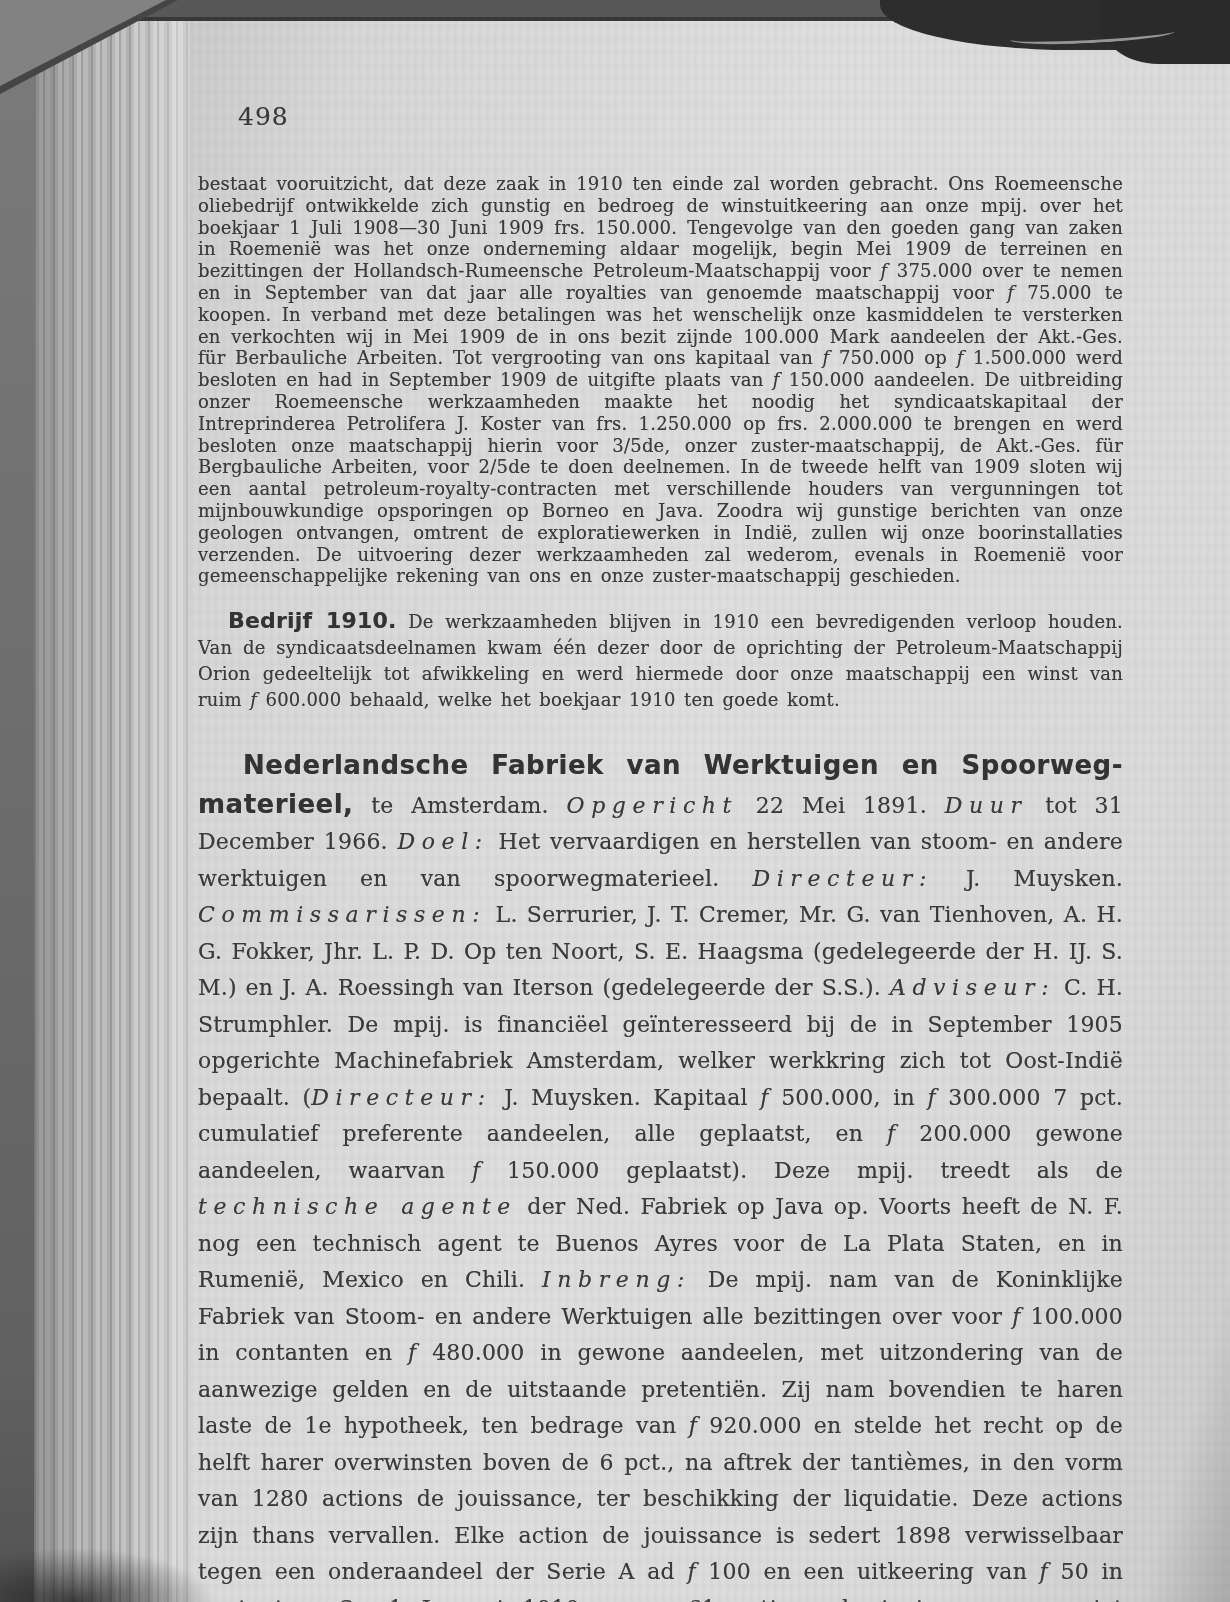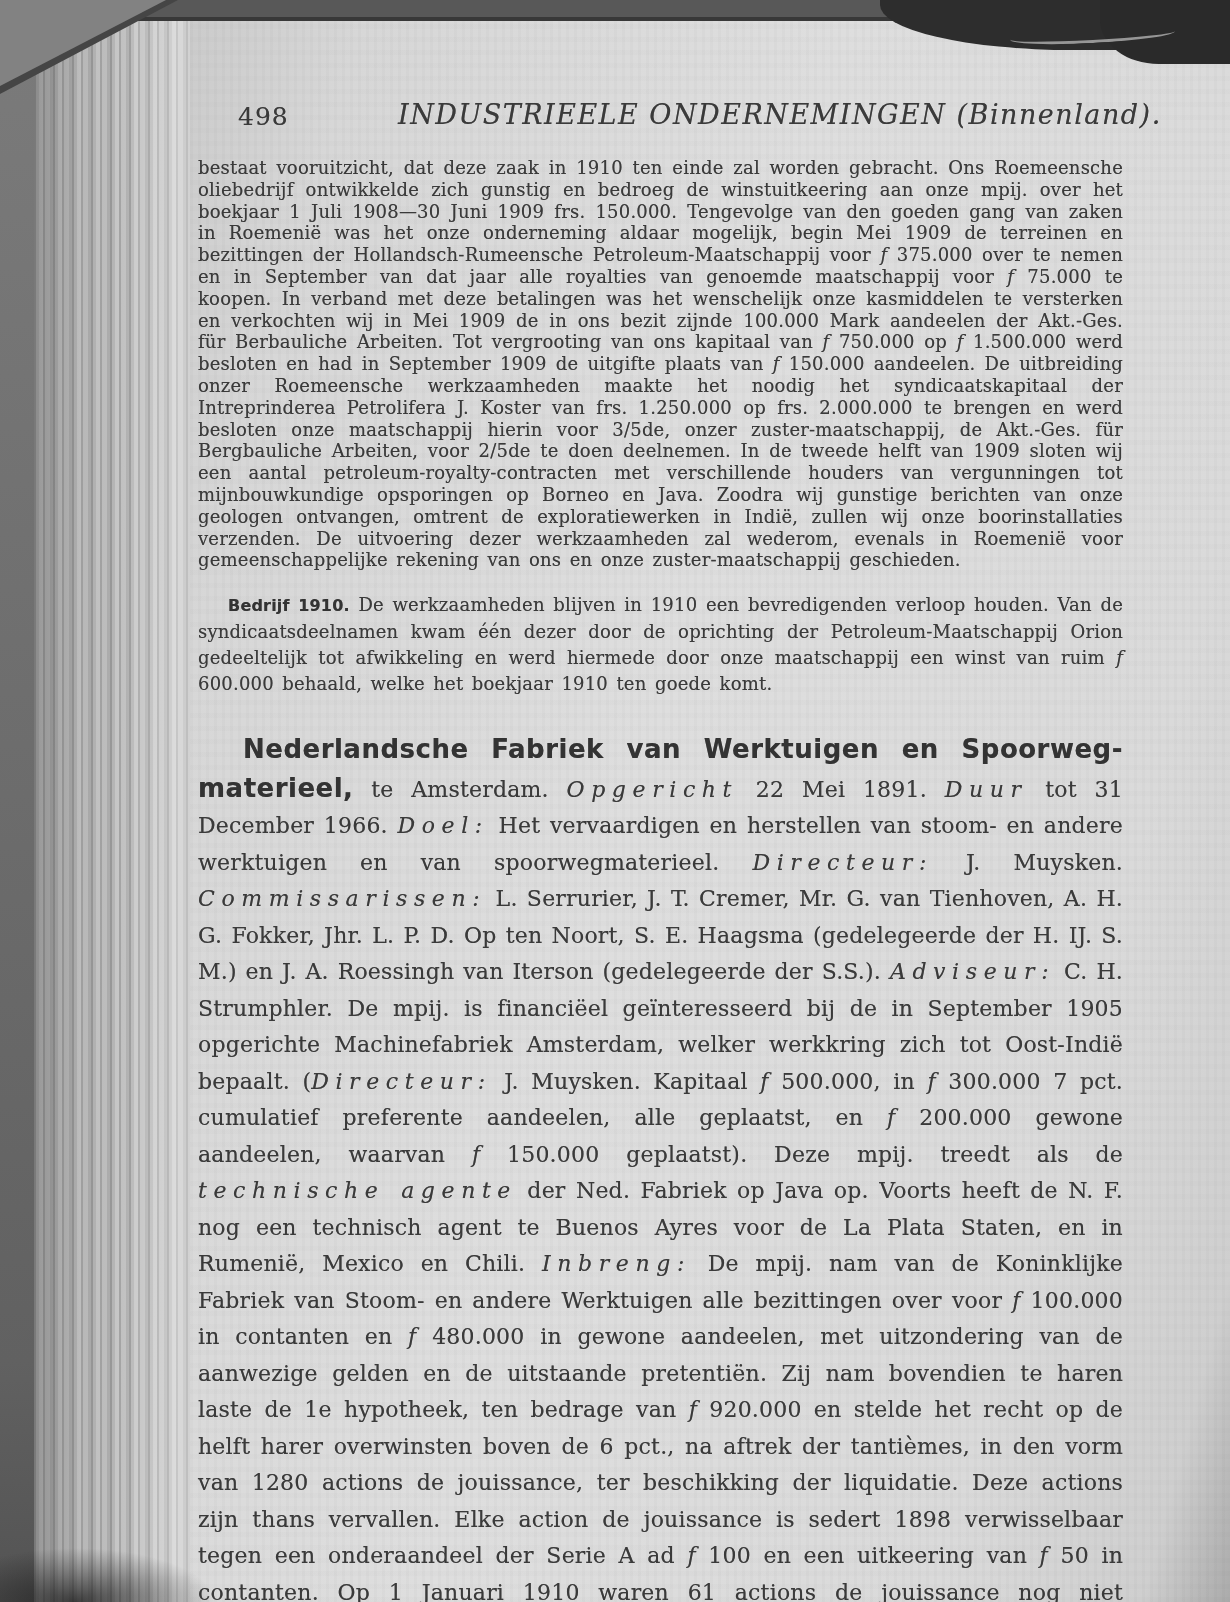--- a/index.html
+++ b/index.html
@@ -63,36 +63,37 @@
     position:absolute;left:48px;top:102px;
     font-size:25px;letter-spacing:1px;
   }
   .running-title{
     position:absolute;left:208px;top:99px;
     font-style:italic;font-size:27px;letter-spacing:1.5px;white-space:nowrap;
   }
   .par{
     position:absolute;left:8px;width:925px;
     text-align:justify;
+    margin-top:16px;
   }
   .par-small{
     font-size:18px;line-height:21.8px;letter-spacing:.2px;word-spacing:2.5px;
   }
   #par-0{top:157px;}
   #par-1{top:592px;line-height:26px;text-indent:30px;}
   #par-2{top:731px;font-size:22px;line-height:36.5px;letter-spacing:.2px;word-spacing:1.5px;text-indent:45px;}
   .run-i{font-style:italic;}
   .run-sp{letter-spacing:.3em;font-style:italic;}
   .run-hd{
     font-family:"DejaVu Sans","Liberation Sans",sans-serif;
     font-weight:bold;font-size:26px;letter-spacing:.5px;color:#333;
   }
   .run-bs{
     font-family:"DejaVu Sans","Liberation Sans",sans-serif;
-    font-weight:bold;font-size:16px;color:#333;
+    font-weight:bold;font-size:22px;color:#333;
   }
 </style>
 </head>
 <body>
 
 <div class="scan">
 
   <div class="spine"></div>
   <div class="edges"></div>
   <div class="page"></div>
@@ -102,21 +103,20 @@
   <div class="blob"></div>
   <div class="blob2"></div>
   <div class="squiggle"></div>
   <div class="wedge-dark"></div>
   <div class="wedge"></div>
 
   <div style="position:absolute;left:190px;top:0;width:1040px;height:100%;z-index:9;">
 
     <div class="page-number ink">498</div>
 
-    <div class="running-title ink">INDUSTRIEELE ONDERNEMINGEN (Binnenland).</div>
 
     <div id="par-0" class="par par-small ink"><span>bestaat vooruitzicht, dat deze zaak in 1910 ten einde zal worden gebracht. Ons Roemeensche oliebedrijf ontwikkelde zich gunstig en bedroeg de winstuitkeering aan onze mpij. over het boekjaar 1 Juli 1908—30 Juni 1909 frs. 150.000. Tengevolge van den goeden gang van zaken in Roemenië was het onze onderneming aldaar mogelijk, begin Mei 1909 de terreinen en bezittingen der Hollandsch-Rumeensche Petroleum-Maatschappij voor </span><span class="run-i">f</span><span> 375.000 over te nemen en in September van dat jaar alle royalties van genoemde maatschappij voor </span><span class="run-i">f</span><span> 75.000 te koopen. In verband met deze betalingen was het wenschelijk onze kasmiddelen te versterken en verkochten wij in Mei 1909 de in ons bezit zijnde 100.000 Mark aandeelen der Akt.-Ges. für Berbauliche Arbeiten. Tot vergrooting van ons kapitaal van </span><span class="run-i">f</span><span> 750.000 op </span><span class="run-i">f</span><span> 1.500.000 werd besloten en had in September 1909 de uitgifte plaats van </span><span class="run-i">f</span><span> 150.000 aandeelen. De uitbreiding onzer Roemeensche werkzaamheden maakte het noodig het syndicaatskapitaal der Intreprinderea Petrolifera J. Koster van frs. 1.250.000 op frs. 2.000.000 te brengen en werd besloten onze maatschappij hierin voor 3/5de, onzer zuster-maatschappij, de Akt.-Ges. für Bergbauliche Arbeiten, voor 2/5de te doen deelnemen. In de tweede helft van 1909 sloten wij een aantal petroleum-royalty-contracten met verschillende houders van vergunningen tot mijnbouwkundige opsporingen op Borneo en Java. Zoodra wij gunstige berichten van onze geologen ontvangen, omtrent de exploratiewerken in Indië, zullen wij onze boorinstallaties verzenden. De uitvoering dezer werkzaamheden zal wederom, evenals in Roemenië voor gemeenschappelijke rekening van ons en onze zuster-maatschappij geschieden.</span></div>
 
     <div id="par-1" class="par par-small ink"><span class="run-bs">Bedrijf 1910.</span><span> De werkzaamheden blijven in 1910 een bevredigenden verloop houden. Van de syndicaatsdeelnamen kwam één dezer door de oprichting der Petroleum-Maatschappij Orion gedeeltelijk tot afwikkeling en werd hiermede door onze maatschappij een winst van ruim </span><span class="run-i">f</span><span> 600.000 behaald, welke het boekjaar 1910 ten goede komt.</span></div>
 
     <div id="par-2" class="par ink"><span class="run-hd">Nederlandsche Fabriek van Werktuigen en Spoorweg-materieel,</span><span> te Amsterdam. </span><span class="run-sp">Opgericht</span><span> 22 Mei 1891. </span><span class="run-sp">Duur</span><span> tot 31 December 1966. </span><span class="run-sp">Doel:</span><span> Het vervaardigen en herstellen van stoom- en andere werktuigen en van spoorwegmaterieel. </span><span class="run-sp">Directeur:</span><span> J. Muysken. </span><span class="run-sp">Commissarissen:</span><span> L. Serrurier, J. T. Cremer, Mr. G. van Tienhoven, A. H. G. Fokker, Jhr. L. P. D. Op ten Noort, S. E. Haagsma (gedelegeerde der H. IJ. S. M.) en J. A. Roessingh van Iterson (gedelegeerde der S.S.). </span><span class="run-sp">Adviseur:</span><span> C. H. Strumphler. De mpij. is financiëel geïnteresseerd bij de in September 1905 opgerichte Machinefabriek Amsterdam, welker werkkring zich tot Oost-Indië bepaalt. (</span><span class="run-sp">Directeur:</span><span> J. Muysken. Kapitaal </span><span class="run-i">f</span><span> 500.000, in </span><span class="run-i">f</span><span> 300.000 7 pct. cumulatief preferente aandeelen, alle geplaatst, en </span><span class="run-i">f</span><span> 200.000 gewone aandeelen, waarvan </span><span class="run-i">f</span><span> 150.000 geplaatst). Deze mpij. treedt als de </span><span class="run-sp">technische agente</span><span> der Ned. Fabriek op Java op. Voorts heeft de N. F. nog een technisch agent te Buenos Ayres voor de La Plata Staten, en in Rumenië, Mexico en Chili. </span><span class="run-sp">Inbreng:</span><span> De mpij. nam van de Koninklijke Fabriek van Stoom- en andere Werktuigen alle bezittingen over voor </span><span class="run-i">f</span><span> 100.000 in contanten en </span><span class="run-i">f</span><span> 480.000 in gewone aandeelen, met uitzondering van de aanwezige gelden en de uitstaande pretentiën. Zij nam bovendien te haren laste de 1e hypotheek, ten bedrage van </span><span class="run-i">f</span><span> 920.000 en stelde het recht op de helft harer overwinsten boven de 6 pct., na aftrek der tantièmes, in den vorm van 1280 actions de jouissance, ter beschikking der liquidatie. Deze actions zijn thans vervallen. Elke action de jouissance is sedert 1898 verwisselbaar tegen een onderaandeel der Serie A ad </span><span class="run-i">f</span><span> 100 en een uitkeering van </span><span class="run-i">f</span><span> 50 in contanten. Op 1 Januari 1910 waren 61 actions de jouissance nog niet verwisseld. </span></div>
 
   </div>
 </div>
 

